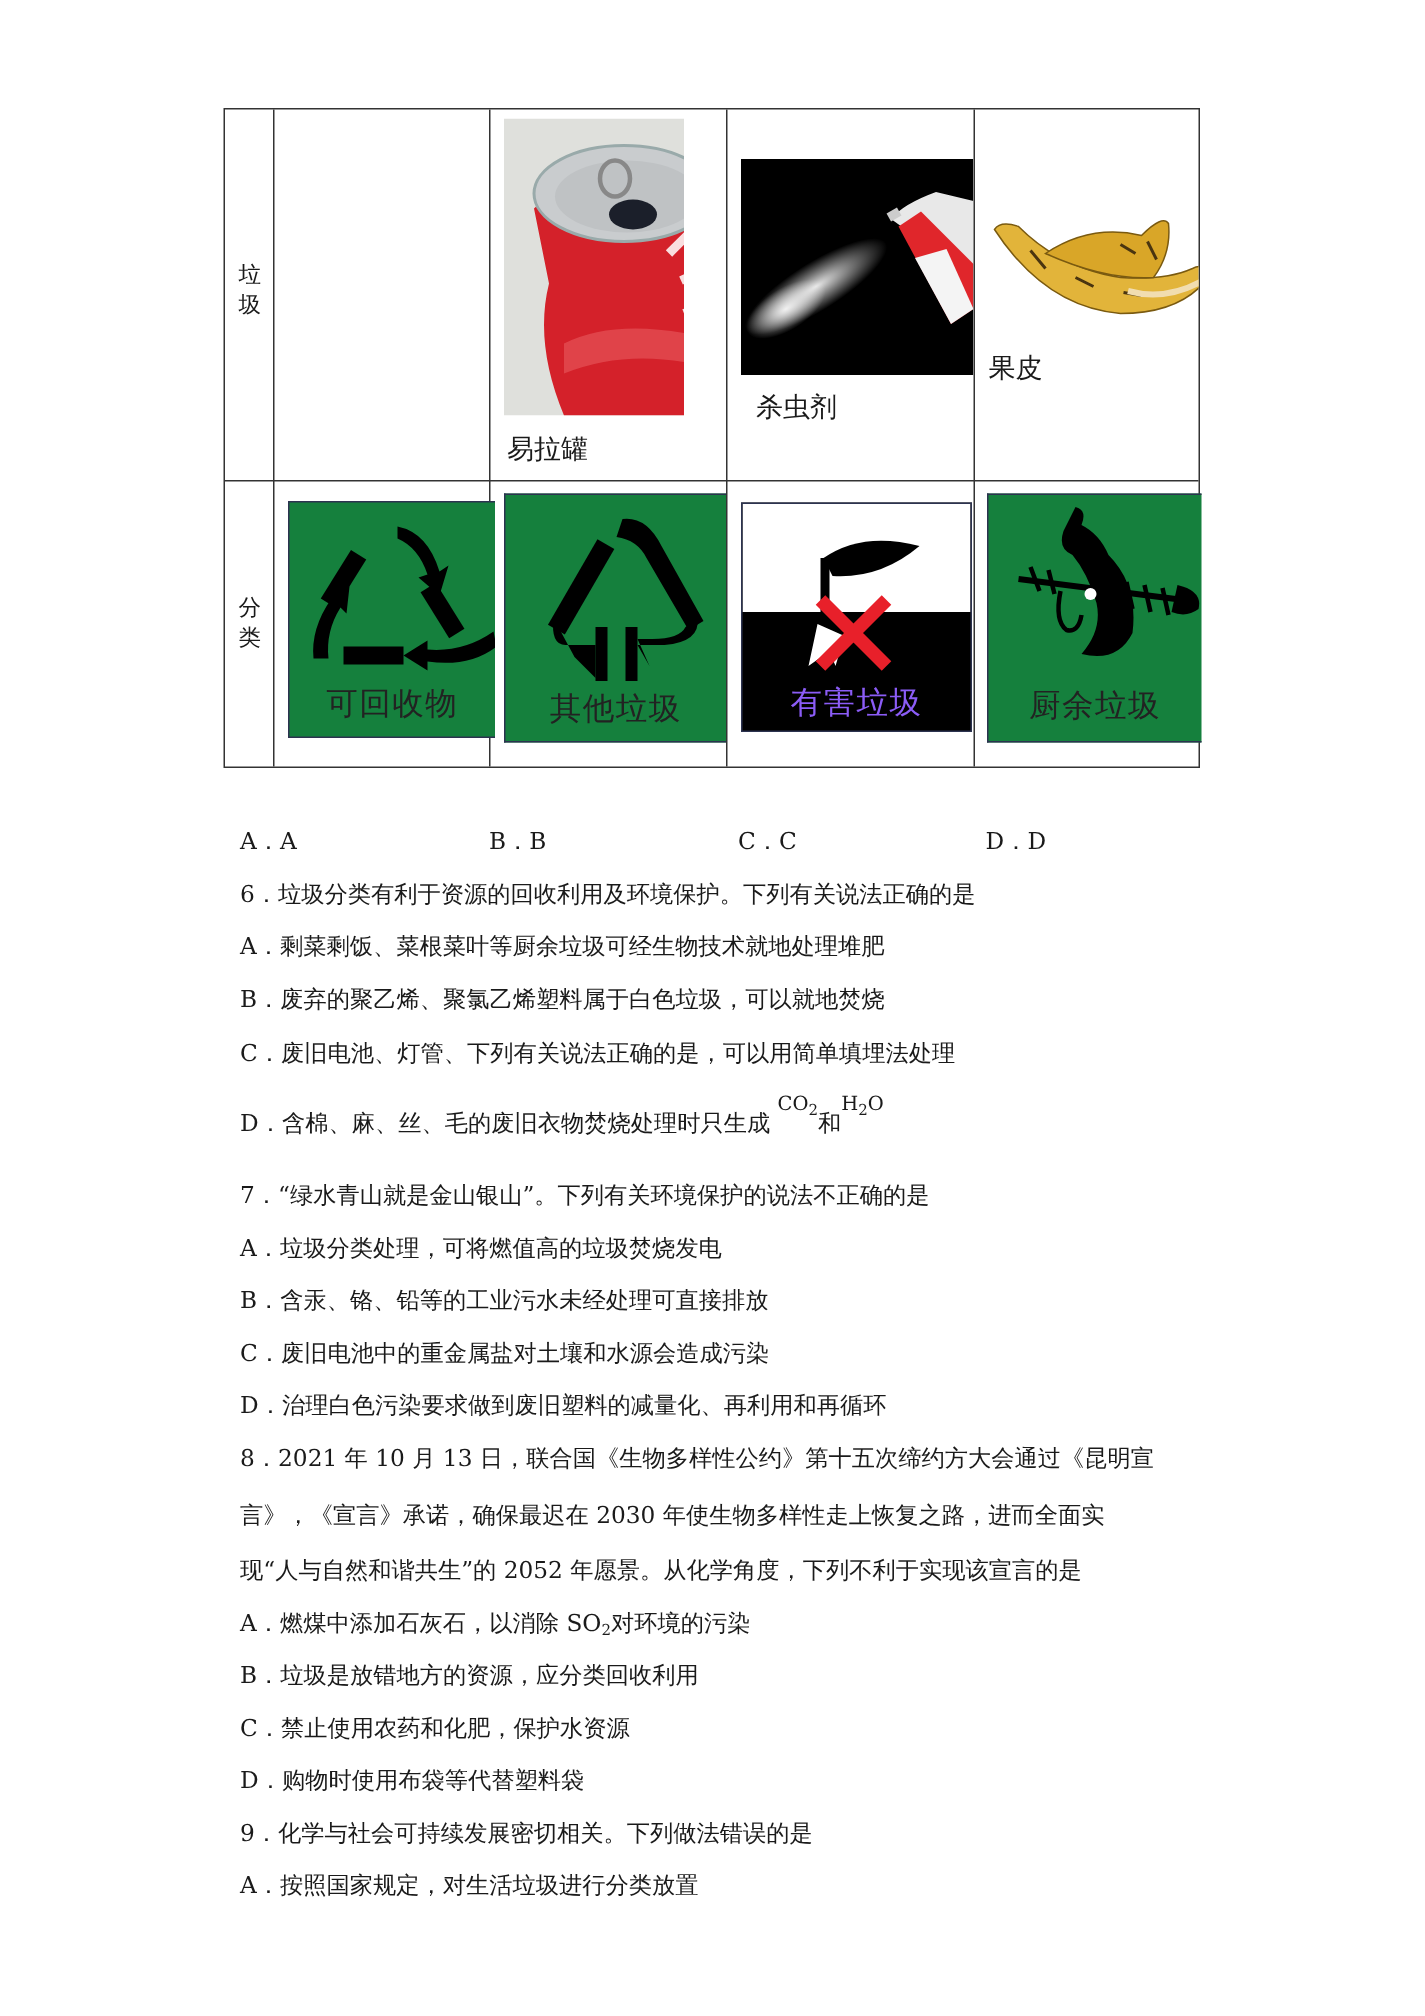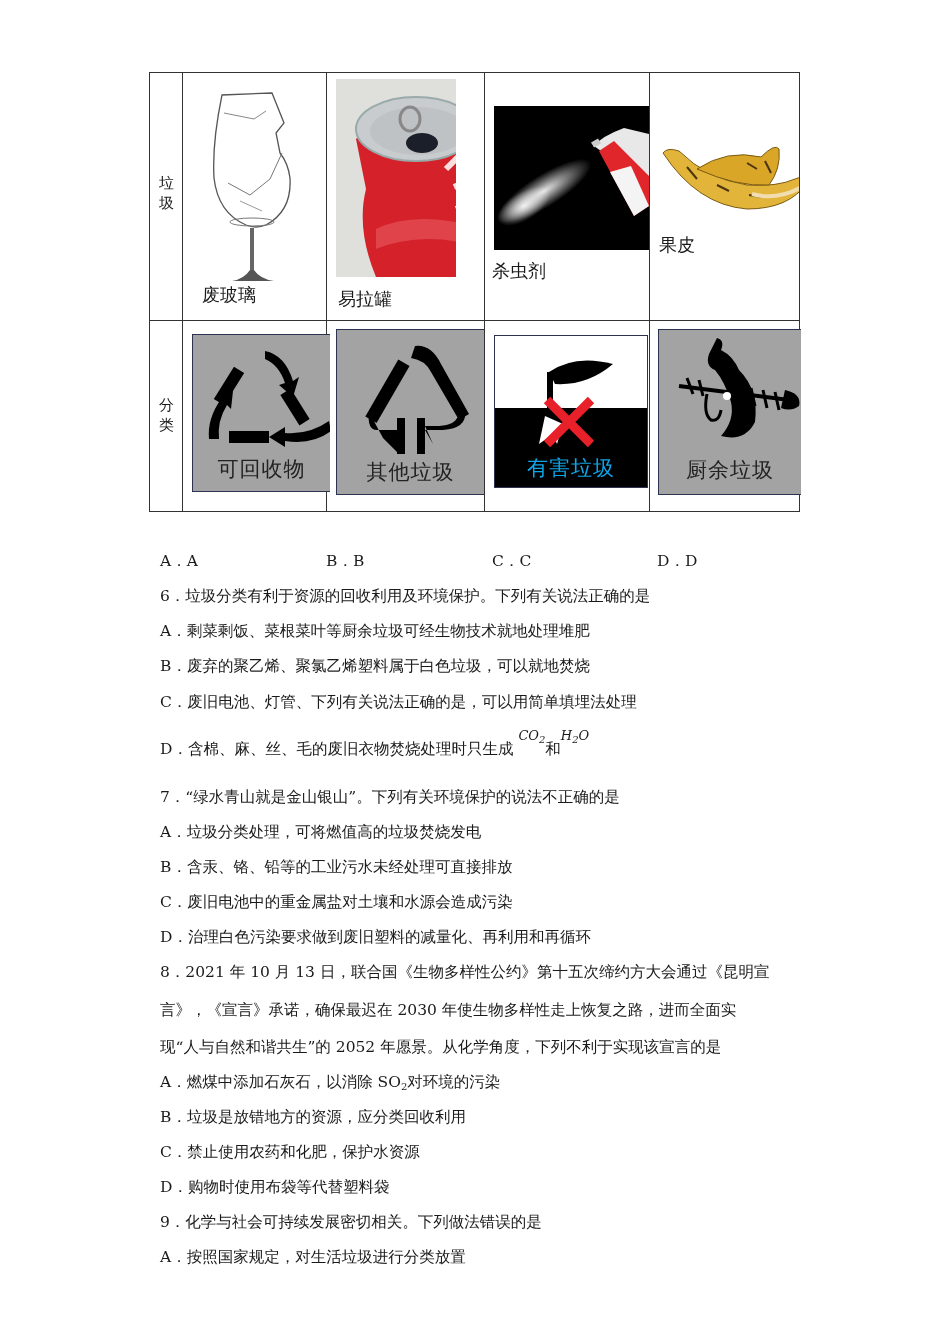--- a/index.html
+++ b/index.html
@@ -10,62 +10,50 @@
   .grid { position:absolute; left:149px; top:72px; width:651px; height:440px;
           border:1.5px solid #333; box-sizing:border-box; }
   .vline { position:absolute; top:0; bottom:0; width:0; border-left:1.5px solid #333; }
   .hline { position:absolute; left:0; right:0; height:0; border-top:1.5px solid #333; }
   .rowlabel { position:absolute; width:33px; font-size:15px; line-height:20px;
               text-align:center; }
   .cell { position:absolute; overflow:hidden; }
   .caption { position:absolute; font-size:18px; white-space:nowrap; }
 
   
-  .sign { position:absolute; border:1.5px solid #2c3350; box-sizing:border-box; background:#a3a3a3; overflow:hidden; }
+  .sign { position:absolute; border:1.5px solid #2c3350; box-sizing:border-box; background:#15803d; overflow:hidden; }
   .sign-label { position:absolute; left:0; right:0; text-align:center; font-family:"DejaVu Sans","Liberation Sans",sans-serif;
                 font-size:21px; letter-spacing:1px; color:#222; }
 
   
   .line { position:absolute; left:160px; font-size:15.5px; white-space:nowrap; line-height:22px; }
   .opt { position:absolute; font-size:15.5px; white-space:nowrap; line-height:22px; }
   sub { font-size:10px; vertical-align:-3px; }
   .formula { position:relative; display:inline-block; font-size:13px; }
-  .formula.up { top:-14px;font-style:italic; }
+  .formula.up { top:-14px; }
 </style>
 </head>
 <body>
 
 <div class="grid">
   <div class="vline" style="left:32px"></div>
   <div class="vline" style="left:176px"></div>
   <div class="vline" style="left:334px"></div>
   <div class="vline" style="left:499px"></div>
   <div class="hline" style="top:247px"></div>
 
   <div class="rowlabel" style="left:0; top:100px">
     <div>垃</div>
     <div>圾</div>
   </div>
   <div class="rowlabel" style="left:0; top:322px">
     <div>分</div>
     <div>类</div>
   </div>
 
-  <div class="cell" style="left:34px; top:0; width:142px; height:246px">
-    <svg width="142" height="210" viewBox="0 0 142 210" style="position:absolute;left:0;top:10px">
-      <path d="M38 12 Q28 60 30 95 Q34 130 62 142 Q72 146 82 142 Q108 128 106 95 Q104 80 96 70 L92 50 L100 40 Q92 20 88 10 Z" fill="none" stroke="#555" stroke-width="1.3"></path>
-      <path d="M40 30 L70 36 L82 28" fill="none" stroke="#888" stroke-width="1"></path>
-      <path d="M44 100 L66 112 L86 96 L98 70" fill="none" stroke="#777" stroke-width="1"></path>
-      <path d="M56 118 L78 128" fill="none" stroke="#999" stroke-width="1"></path>
-      <ellipse cx="68" cy="139" rx="22" ry="4" fill="none" stroke="#777" stroke-width="1"></ellipse>
-      <rect x="66" y="145" width="4" height="42" fill="#666"></rect>
-      <path d="M66 187 Q60 196 48 198 L90 198 Q76 196 70 187 Z" fill="#555"></path>
-    </svg>
-    <div class="caption" style="left:18px; top:210px">废玻璃</div>
-  </div>
 
   <div class="cell" style="left:178px; top:0; width:128px; height:246px">
     <svg width="150" height="198" viewBox="0 0 150 198" style="position:absolute;left:8px;top:6px">
       <rect x="0" y="0" width="150" height="198" fill="#dfe0dc"></rect>
       <path d="M20 60 Q60 20 120 30 L150 40 L150 198 L40 198 Q20 150 30 110 Z" fill="#d4212a"></path>
       <path d="M40 150 Q80 130 150 150 L150 170 Q90 150 40 170 Z" fill="#e85a5f" opacity=".6"></path>
       <ellipse cx="80" cy="50" rx="60" ry="32" fill="#c9ccce" stroke="#9aa" stroke-width="2"></ellipse>
       <ellipse cx="82" cy="52" rx="48" ry="24" fill="#bfc2c4"></ellipse>
       <ellipse cx="86" cy="64" rx="16" ry="10" fill="#1b1f2a"></ellipse>
       <ellipse cx="74" cy="40" rx="10" ry="12" fill="none" stroke="#888" stroke-width="3"></ellipse>
@@ -83,21 +71,21 @@
           <stop offset="100%" stop-color="#fff" stop-opacity="0"></stop>
         </radialGradient>
       </defs>
       <ellipse cx="50" cy="85" rx="55" ry="16" transform="rotate(-32 50 85)" fill="url(#mist)"></ellipse>
       <ellipse cx="30" cy="100" rx="30" ry="14" transform="rotate(-32 30 100)" fill="url(#mist)"></ellipse>
       <path d="M100 40 Q108 30 130 22 L155 28 L155 70 Q140 72 128 60 Z" fill="#e8e8e8"></path>
       <path d="M105 45 L140 110 L155 100 L155 70 L120 35 Z" fill="#e0262b"></path>
       <path d="M116 66 L140 110 L155 100 L137 60 Z" fill="#f4f4f4"></path>
       <rect x="98" y="34" width="8" height="6" fill="#ccc" transform="rotate(-30 102 37)"></rect>
     </svg>
-    <div class="caption" style="left:6px; top:186px">杀虫剂</div>
+    <div class="caption" style="left:18px; top:186px">杀虫剂</div>
   </div>
 
   <div class="cell" style="left:501px; top:0; width:148px; height:246px">
     <svg width="148" height="80" viewBox="0 0 148 80" style="position:absolute;left:6px;top:66px">
       <path d="M6 14 Q10 8 22 12 Q50 40 90 46 Q120 48 138 40 Q146 36 150 44 Q132 70 90 70 Q40 66 6 14 Z" fill="#e2b43a" stroke="#7a5a10" stroke-width="1"></path>
       <path d="M40 30 Q70 10 104 18 Q118 4 122 10 Q124 30 112 46 Q80 48 40 30 Z" fill="#d9a628" stroke="#7a5a10" stroke-width="1"></path>
       <path d="M30 28 L40 40 M60 46 L72 52 M92 56 L104 58" stroke="#4a3510" stroke-width="2"></path>
       <path d="M90 24 L100 30 M108 22 L114 34" stroke="#4a3510" stroke-width="2"></path>
       <path d="M95 55 Q120 62 145 48" fill="none" stroke="#f1ddb0" stroke-width="4"></path>
     </svg>
@@ -129,21 +117,21 @@
   </div>
 
   <div class="sign" style="left:344px; top:262px; width:154px; height:153px; background:#000">
     <div style="position:absolute;left:0;top:0;right:0;height:72px;background:#fff"></div>
     <svg width="154" height="110" viewBox="0 0 154 110" style="position:absolute;left:0;top:10px">
       <path d="M54 26 Q80 8 118 18 Q92 40 60 38 Z" fill="#000"></path>
       <rect x="52" y="26" width="6" height="36" fill="#000"></rect>
       <path d="M50 70 L44 98 L58 88 L62 98 L68 78 Z" fill="#fff"></path>
       <path d="M52 54 L96 98 M96 54 L52 98" stroke="#e8202a" stroke-width="9" stroke-linecap="butt"></path>
     </svg>
-    <div class="sign-label" style="top:118px;color:#0ea5e9">有害垃圾</div>
+    <div class="sign-label" style="top:118px;color:#8b5cf6">有害垃圾</div>
   </div>
 
   <div class="sign" style="left:508px; top:256px; width:143px; height:166px; border-right:none">
     <svg width="143" height="120" viewBox="0 0 143 120" style="position:absolute;left:0;top:0">
       <path d="M58 8 Q66 10 62 20 Q74 26 80 40 Q100 60 96 92 Q86 112 62 106 Q76 90 72 72 Q66 52 56 40 Q46 36 50 24 Z" fill="#000"></path>
       <path d="M20 56 L130 70" stroke="#000" stroke-width="4"></path>
       <path d="M28 48 L34 64 M40 50 L44 66 M92 58 L96 76 M104 60 L108 78 M116 62 L120 80" stroke="#000" stroke-width="3"></path>
       <path d="M126 60 Q143 64 140 76 Q132 82 122 78 Z" fill="#000"></path>
       <path d="M48 64 Q44 84 52 90 Q60 92 62 80" fill="none" stroke="#000" stroke-width="3"></path>
       <circle cx="68" cy="66" r="4" fill="#fff"></circle>

